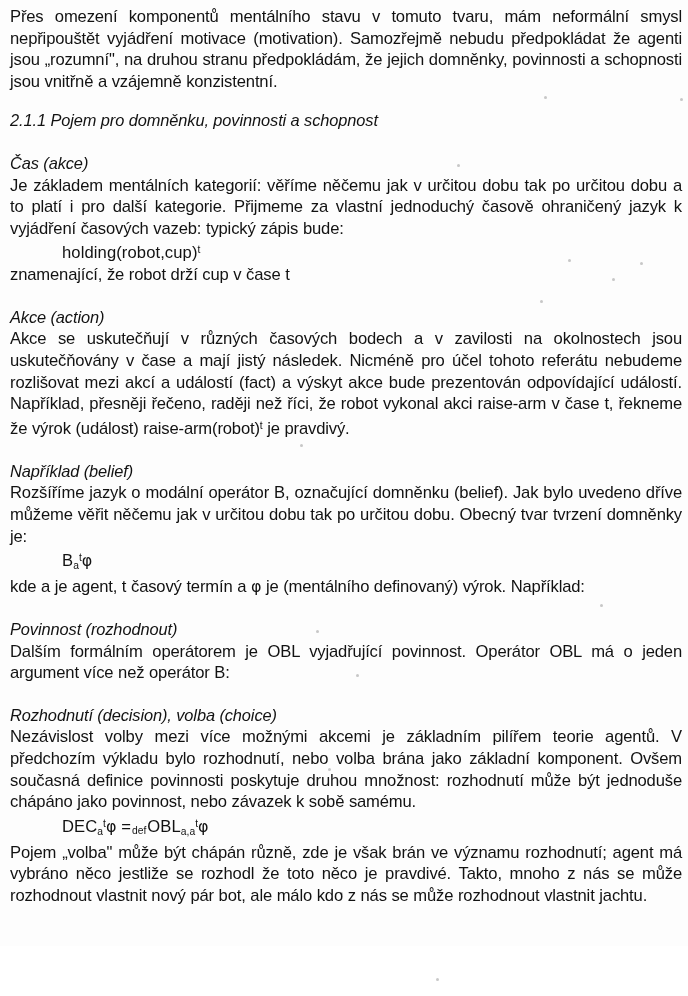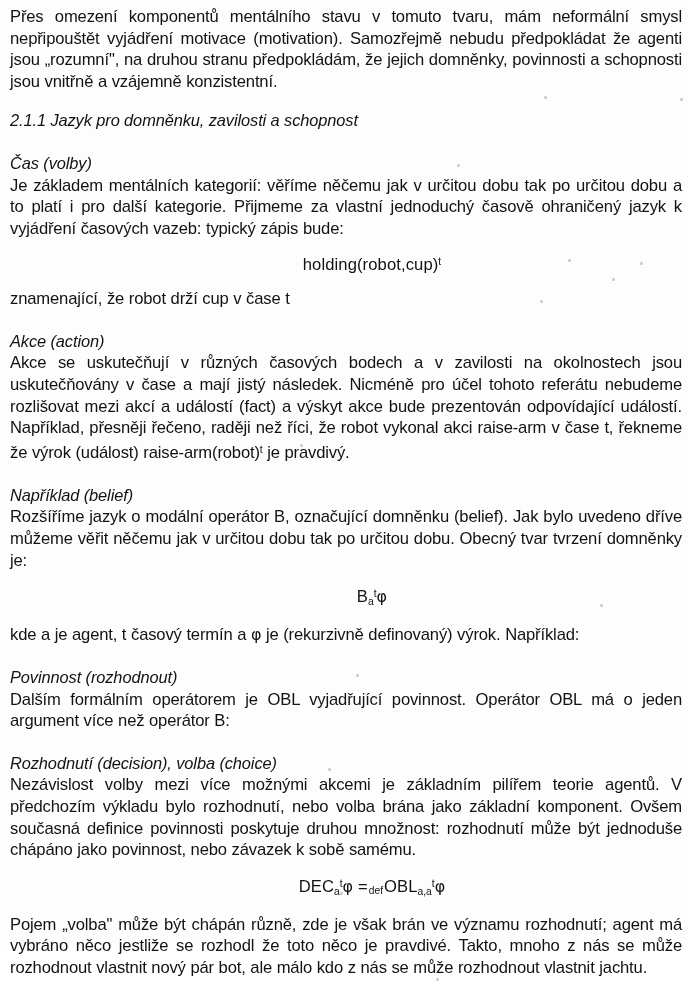--- a/index.html
+++ b/index.html
@@ -55,28 +55,27 @@
   h4.sub {
     margin: 0;
     font-size: 16.4px;
     line-height: 21.6px;
     font-style: italic;
     font-weight: normal;
     letter-spacing: -0.1px;
     color: #121212;
   }
   .formula {
-    margin: 12px;
+    margin: 0;
     font-size: 16.6px;
     line-height: 21.6px;
     padding-left: 52px;
     letter-spacing: 0.1px;
     color: #121212;
     white-space: nowrap;
-    text-align: center;
   }
   .formula sub {
     font-size: 0.62em;
     vertical-align: -0.22em;
     letter-spacing: 0;
   }
   .formula sup {
     font-size: 0.62em;
     vertical-align: 0.52em;
     letter-spacing: 0;
@@ -130,25 +129,25 @@
   <div class="speck" style="left:328px; top:768px; width:3px; height:3px;"></div>
   <div class="speck" style="left:340px; top:892px; width:3px; height:3px;"></div>
   <div class="speck" style="left:436px; top:978px; width:3px; height:3px;"></div>
 
   <div class="col">
 
     <p class="body">Přes omezení komponentů mentálního stavu v tomuto tvaru, mám neformální smysl nepřipouštět vyjádření motivace (motivation). Samozřejmě nebudu předpokládat že agenti jsou „rozumní", na druhou stranu předpokládám, že jejich domněnky, povinnosti a schopnosti jsou vnitřně a vzájemně konzistentní.</p>
 
     <div class="gap-md"></div>
 
-    <h3 class="sec">2.1.1 Jazyk pro domněnku, zavilosti a schopnost</h3>
+    <h3 class="sec">2.1.1 Pojem pro domněnku, povinnosti a schopnost</h3>
 
     <div class="gap-lg"></div>
 
-    <h4 class="sub">Čas (volby)</h4>
+    <h4 class="sub">Čas (akce)</h4>
 
     <p class="body">Je základem mentálních kategorií: věříme něčemu jak v určitou dobu tak po určitou dobu a to platí i pro další kategorie. Přijmeme za vlastní jednoduchý časově ohraničený jazyk k vyjádření časových vazeb: typický zápis bude:</p>
 
     <div class="formula"><span class="spec"><span>holding(robot,cup)</span><sup>t</sup></span></div>
 
     <p class="body nojust">znamenající, že robot drží cup v čase t</p>
 
     <div class="gap-lg"></div>
 
     <h4 class="sub">Akce (action)</h4>
@@ -156,21 +155,21 @@
     <p class="body"><span>Akce se uskutečňují v různých časových bodech a v zavilosti na okolnostech jsou uskutečňovány v čase a mají jistý následek. Nicméně pro účel tohoto referátu nebudeme rozlišovat mezi akcí a událostí (fact) a výskyt akce bude prezentován odpovídající událostí. Například, přesněji řečeno, raději než říci, že robot vykonal akci raise-arm v čase t, řekneme že výrok (událost) raise-arm(robot)</span><sup>t</sup><span> je pravdivý.</span></p>
 
     <div class="gap-lg"></div>
 
     <h4 class="sub">Například (belief)</h4>
 
     <p class="body">Rozšíříme jazyk o modální operátor B, označující domněnku (belief). Jak bylo uvedeno dříve můžeme věřit něčemu jak v určitou dobu tak po určitou dobu. Obecný tvar tvrzení domněnky je:</p>
 
     <div class="formula"><span class="spec"><span>B</span><sub>a</sub><sup>t</sup><span class="phi">φ</span></span></div>
 
-    <p class="body nojust"><span>kde a je agent, t časový termín a </span><span class="phi">φ</span><span> je (rekurzivně definovaný) výrok. Například:</span></p>
+    <p class="body nojust"><span>kde a je agent, t časový termín a </span><span class="phi">φ</span><span> je (mentálního definovaný) výrok. Například:</span></p>
 
 
     <div class="gap-lg"></div>
 
     <h4 class="sub">Povinnost (rozhodnout)</h4>
 
     <p class="body">Dalším formálním operátorem je OBL vyjadřující povinnost. Operátor OBL má o jeden argument více než operátor B:</p>
 
 
 

